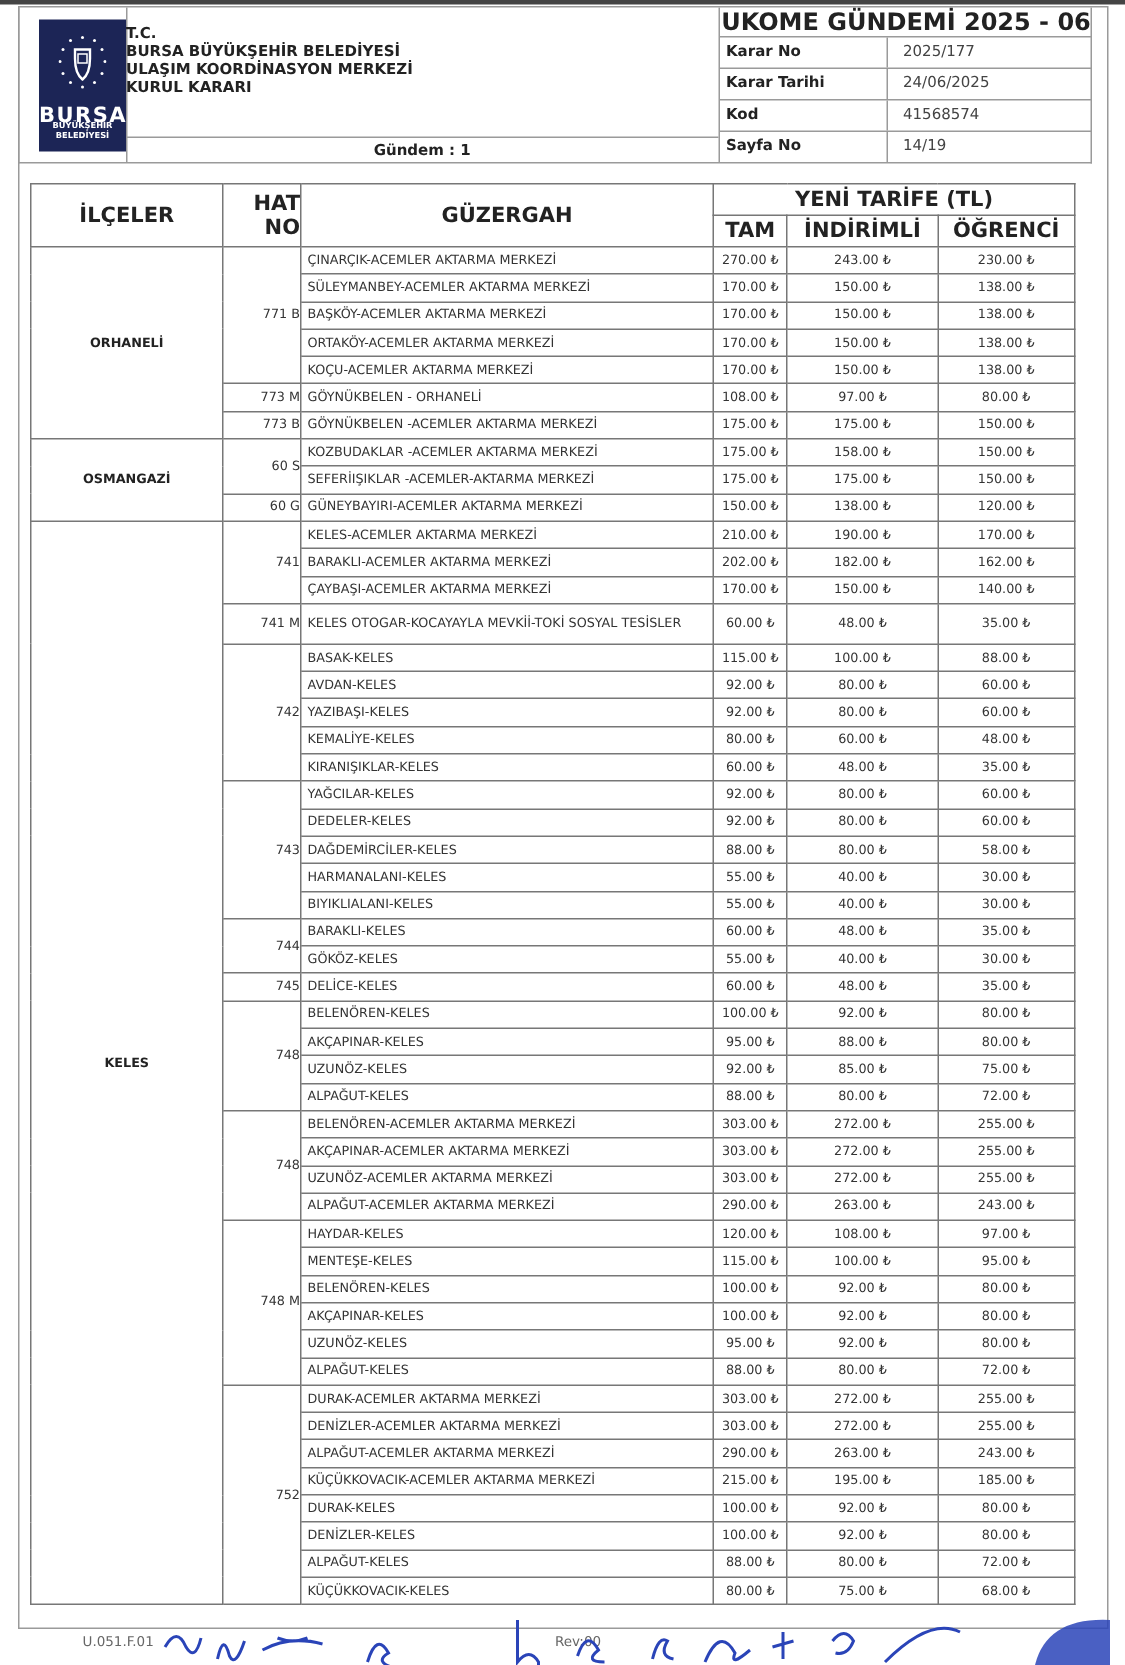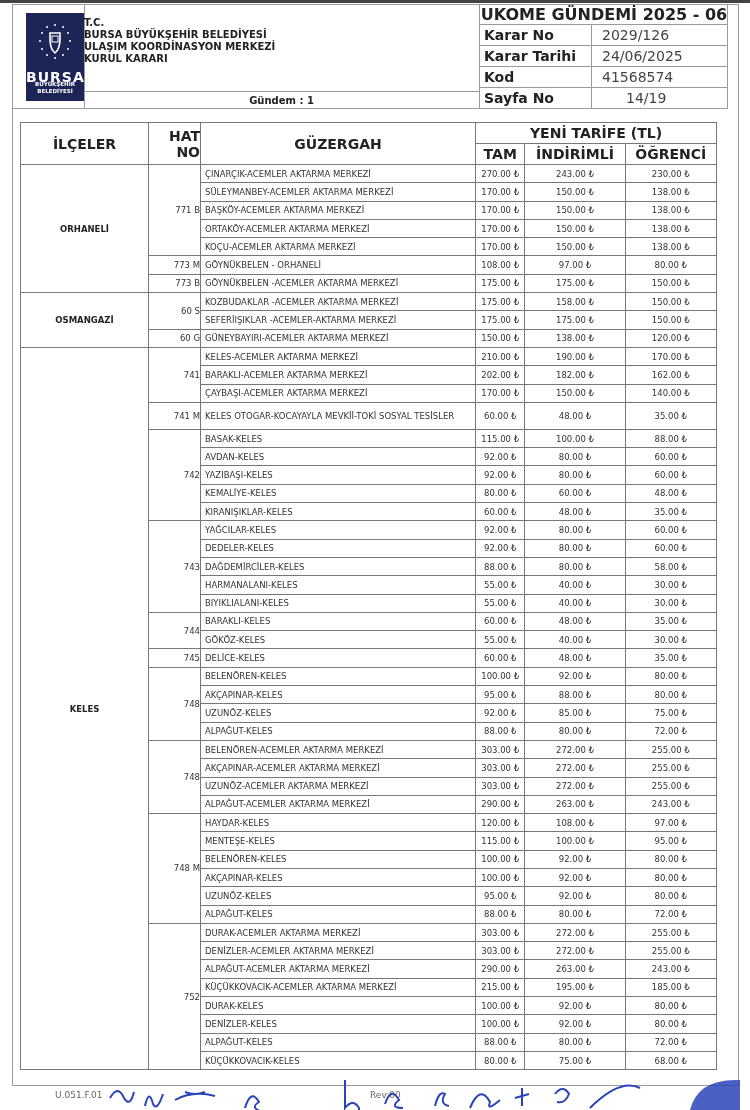--- a/index.html
+++ b/index.html
@@ -10,22 +10,22 @@
   .logo-cell{position:absolute;left:0;top:0;width:71px;height:103px;border-right:1px solid #9a9a9a;}
   .logo{position:absolute;left:13px;top:8px;width:58px;height:88px;background:#1c2556;color:#fff;text-align:center;}
   .logo .emb{position:absolute;left:13px;top:10px;width:32px;height:38px;}
   .logo .b1{position:absolute;left:0;top:56px;width:58px;font-size:14px;font-weight:bold;letter-spacing:1px;}
   .logo .b2{position:absolute;left:0;top:68px;width:58px;font-size:5.5px;font-weight:bold;}
   .logo .b3{position:absolute;left:0;top:75px;width:58px;font-size:5.5px;font-weight:bold;}
   .title{position:absolute;left:71px;top:12px;width:395px;font-size:10px;font-weight:bold;line-height:12px;color:#222;}
   .gundem{position:absolute;left:71px;top:86px;width:395px;height:17px;border-top:1px solid #9a9a9a;text-align:center;font-size:10px;font-weight:bold;line-height:17px;color:#222;}
   .meta{position:absolute;left:466px;top:0;width:248px;height:103px;border-left:1px solid #9a9a9a;}
   .meta .mt{height:19px;border-bottom:1px solid #9a9a9a;text-align:center;font-weight:bold;font-size:16px;line-height:19px;color:#222;}
-  .meta .mr{height:20px;border-bottom:1px solid #9a9a9a;display:flex;font-size:14px;line-height:20px;}
-  .meta .mr:last-child{border-bottom:none;gap:24px;}
+  .meta .mr{height:20px;border-bottom:1px solid #9a9a9a;display:flex;font-size:10px;line-height:20px;}
+  .meta .mr:last-child{border-bottom:none;}
   .meta .mk{width:107px;border-right:1px solid #9a9a9a;padding-left:4px;font-weight:bold;color:#222;}
   .meta .mv{padding-left:10px;color:#444;}
   table.t{position:absolute;left:20px;top:122px;width:697px;border-collapse:collapse;font-size:8.5px;color:#333;}
   table.t td, table.t th{border:1px solid #777;padding:0;height:17.3px;}
   table.t th{font-weight:bold;color:#222;font-size:14px;}
   .c-ilce{width:127px;text-align:center;font-weight:bold;color:#222;}
   .c-hat{width:51px;text-align:right;}
   .c-guz{width:270px;text-align:left;padding-left:4px !important;margin-top:10px;}
   .c-num{text-align:center;}
   .footer{position:absolute;top:1090px;font-size:9px;color:#666;margin-left:37px;}
@@ -67,21 +67,21 @@
     <div>T.C.</div>
     <div>BURSA BÜYÜKŞEHİR BELEDİYESİ</div>
     <div>ULAŞIM KOORDİNASYON MERKEZİ</div>
     <div>KURUL KARARI</div>
   </div>
   <div class="gundem">Gündem : 1</div>
   <div class="meta">
     <div class="mt">UKOME GÜNDEMİ 2025 - 06</div>
     <div class="mr">
         <div class="mk">Karar No</div>
-        <div class="mv">2029/126</div>
+        <div class="mv">2025/177</div>
       </div>
     <div class="mr">
         <div class="mk">Karar Tarihi</div>
         <div class="mv">24/06/2025</div>
       </div>
     <div class="mr">
         <div class="mk">Kod</div>
         <div class="mv">41568574</div>
       </div>
     <div class="mr">

